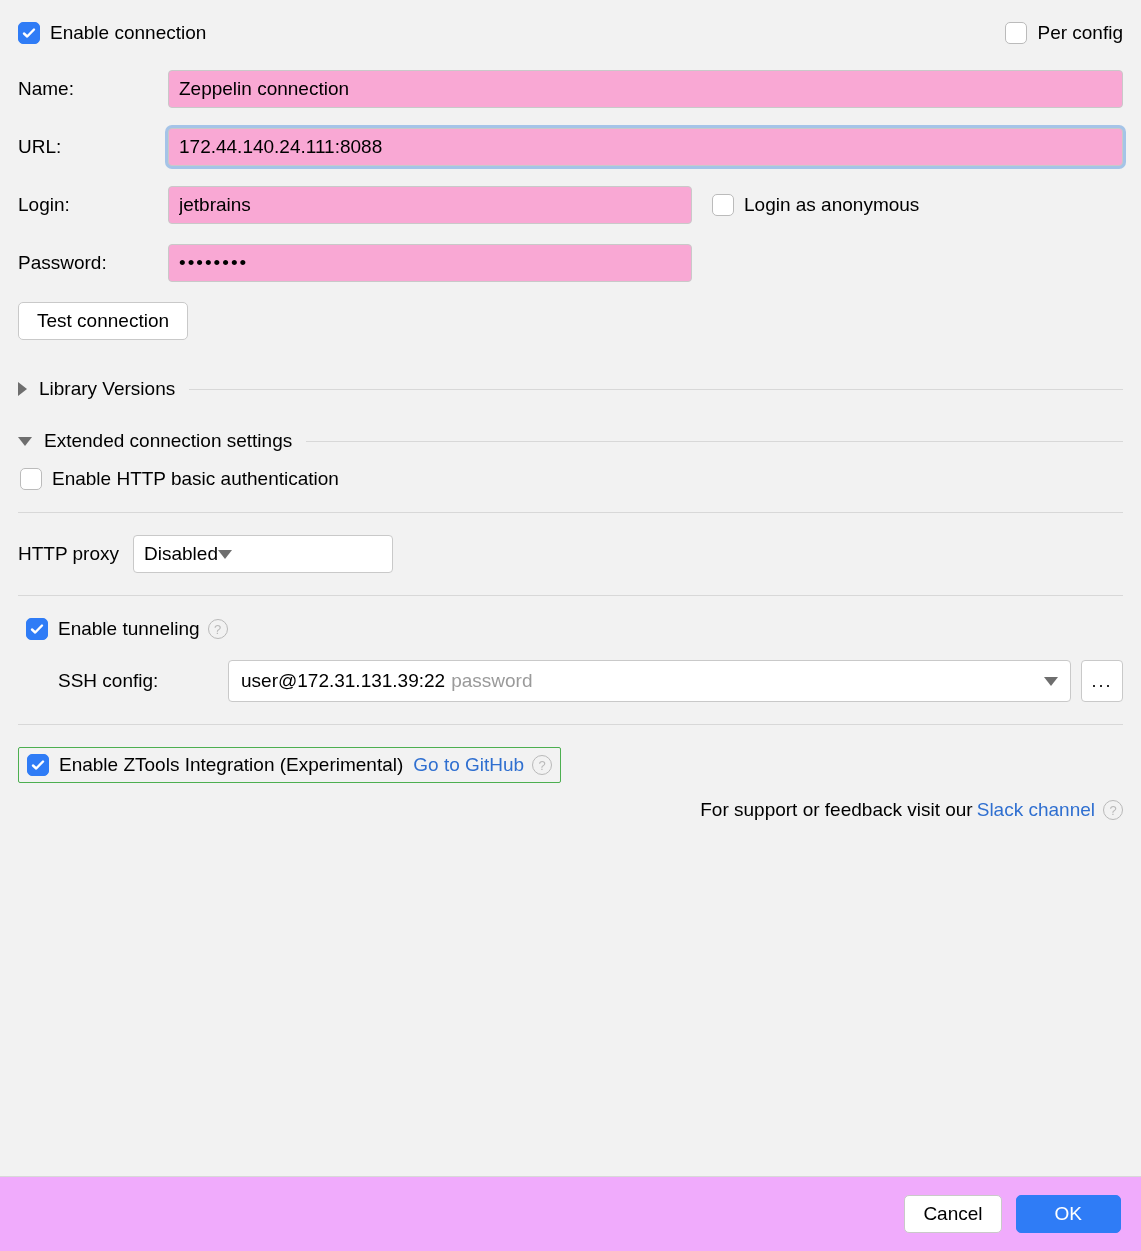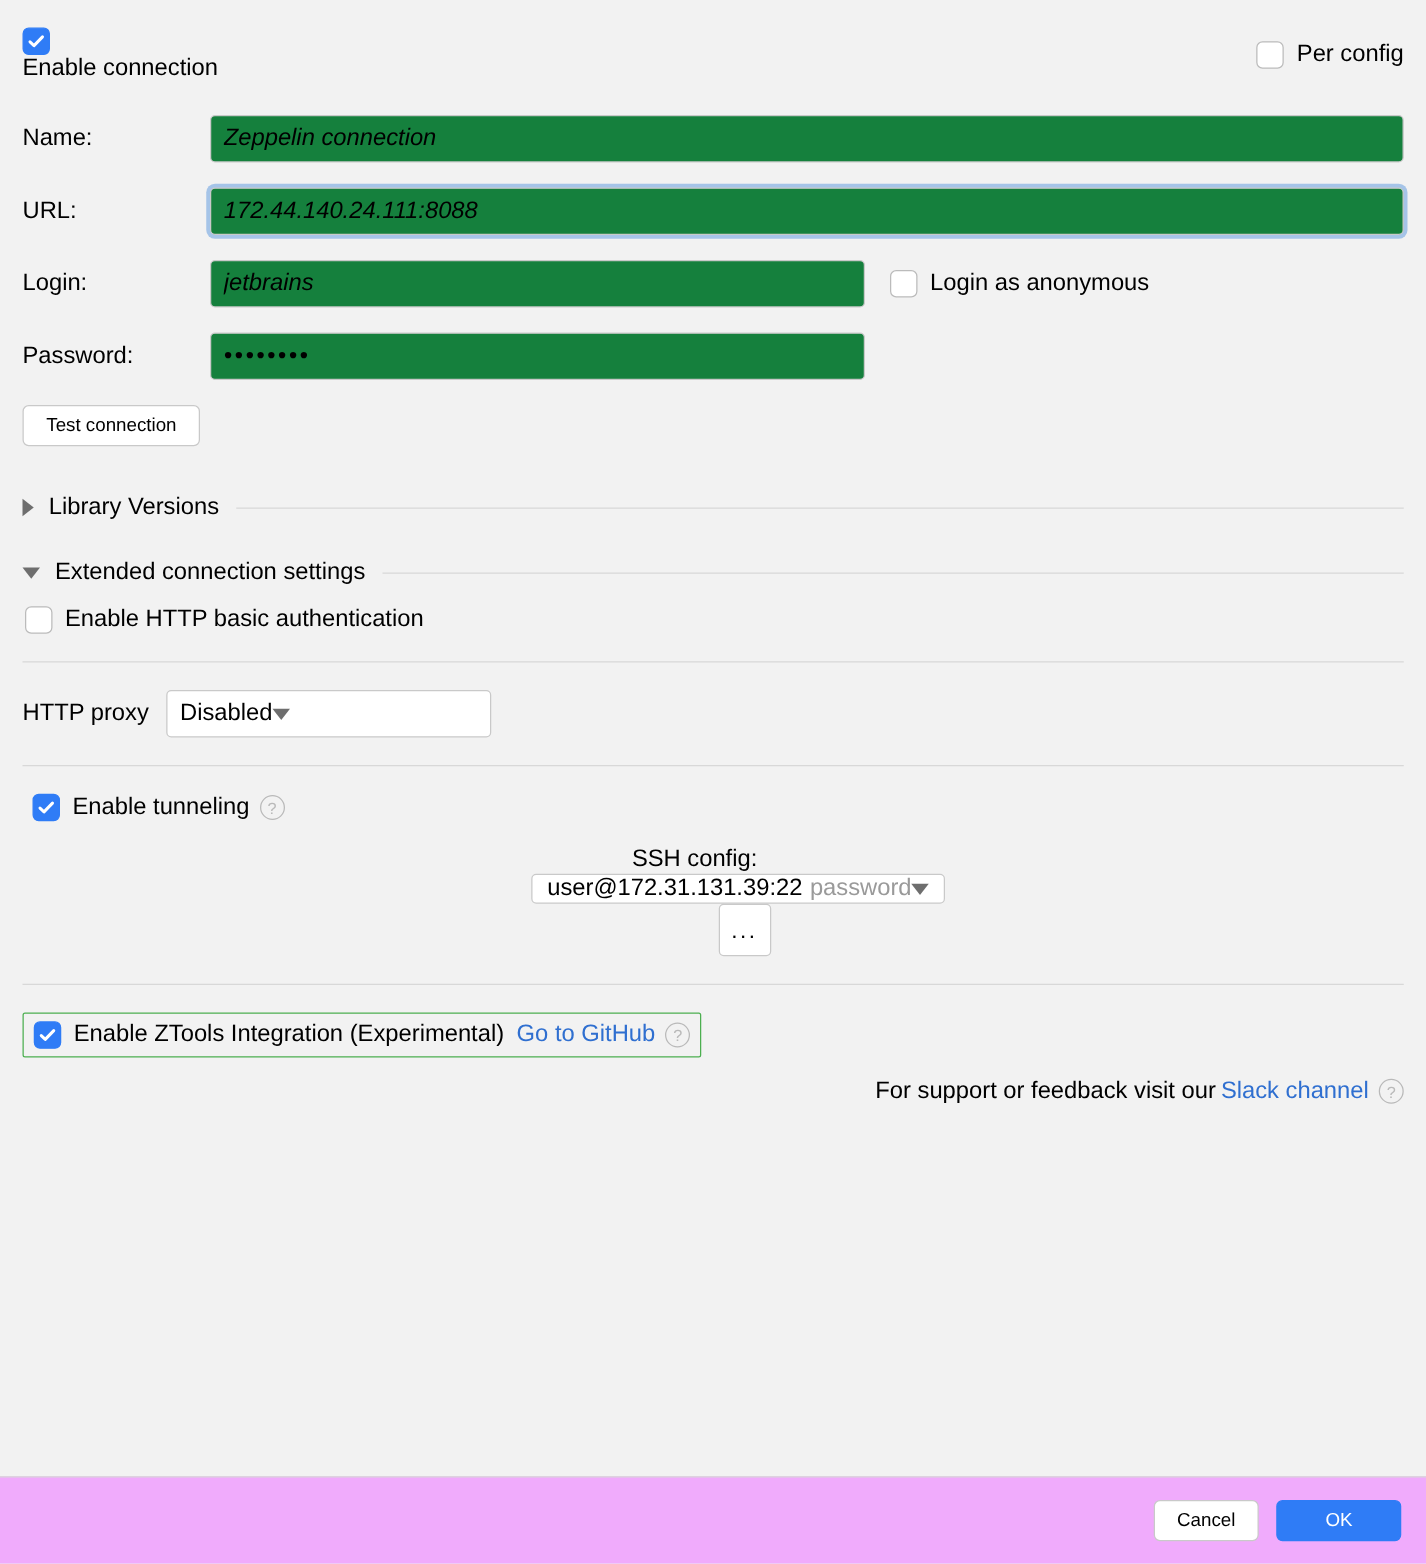--- a/index.html
+++ b/index.html
@@ -25,24 +25,23 @@
     width: 150px;
     flex: 0 0 auto;
     color:#000;
   }
   input[type="text"], input[type="password"] {
     font-size: 19px;
     font-family: inherit;
     padding: 6px 10px;
     border: 1px solid #c9c9c9;
     border-radius: 4px;
-    background:#15803d;
+    background:#f9a8d4;
     color:#000;
     height: 38px;
-    font-style: italic;
   }
   .input-focus {
     outline: none;
     border: 1px solid #4a90d9;
     box-shadow: 0 0 0 3px rgba(70,140,220,0.45);
   }
   .checkbox {
     width: 22px; height: 22px;
     border: 1px solid #bbb;
     border-radius: 5px;
@@ -53,21 +52,21 @@
     margin-right: 10px;
     flex:0 0 auto;
   }
   .checkbox.checked {
     background:#2f7cf6;
     border-color:#2f7cf6;
   }
   .checkbox.checked svg { display:block; }
   .checkbox svg { display:none; width:16px; height:16px; }
   .btn {
-    font-size: 15px;
+    font-size: 19px;
     font-family: inherit;
     background:#fff;
     border:1px solid #c9c9c9;
     border-radius:5px;
     padding: 7px 18px;
     cursor:pointer;
   }
   .btn-primary {
     background:#2f7cf6;
     border-color:#2f7cf6;
@@ -148,21 +147,21 @@
     justify-content:flex-end;
     gap: 14px;
   }
 </style>
 </head>
 <body>
 
 <div class="panel">
 
   <div class="row" style="justify-content:space-between; margin-bottom:26px;">
-    <div style="display:flex; flex-direction:column;">
+    <div style="display:flex; align-items:center;">
       <span class="checkbox checked">
         <svg viewBox="0 0 16 16">
             <path d="M3 8.5 L6.2 11.5 L13 4.5" stroke="#fff" stroke-width="2.4" fill="none" stroke-linecap="round" stroke-linejoin="round"></path>
           </svg>
       </span>
       <span>Enable connection</span>
     </div>
     <div style="display:flex; align-items:center;">
       <span class="checkbox">
         
@@ -235,21 +234,21 @@
   <div class="row" style="margin-left:8px;">
     <span class="checkbox checked">
       <svg viewBox="0 0 16 16">
           <path d="M3 8.5 L6.2 11.5 L13 4.5" stroke="#fff" stroke-width="2.4" fill="none" stroke-linecap="round" stroke-linejoin="round"></path>
         </svg>
     </span>
     <span>Enable tunneling</span>
     <span class="help-icon">?</span>
   </div>
 
-  <div class="row" style="margin-left:40px; margin-top:10px;flex-direction:column;">
+  <div class="row" style="margin-left:40px; margin-top:10px;">
     <div style="width:170px;">SSH config:</div>
     <div class="ssh-select">
       <span>user@172.31.131.39:22</span>
       <span class="placeholder">password</span>
       <span class="chev tri down"></span>
     </div>
     <div class="ellipsis-btn">...</div>
   </div>
 
   <div class="hr"></div>

